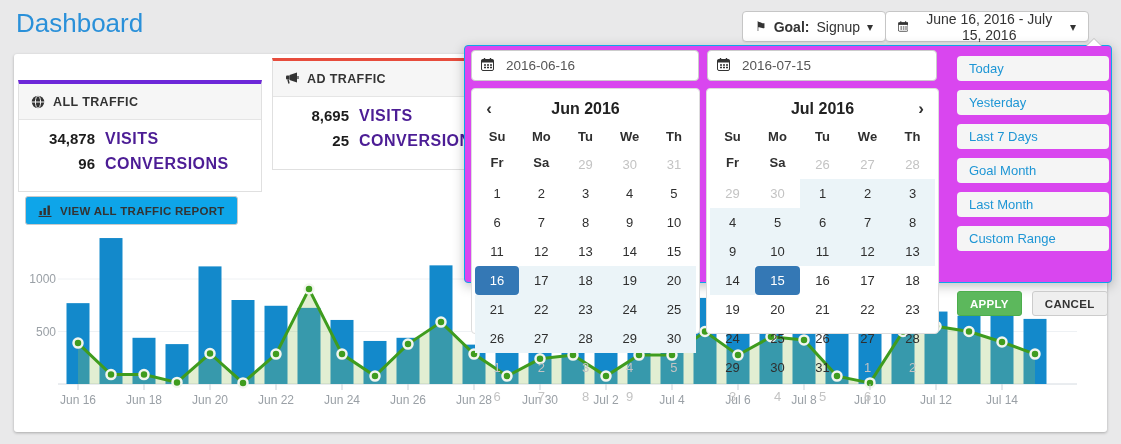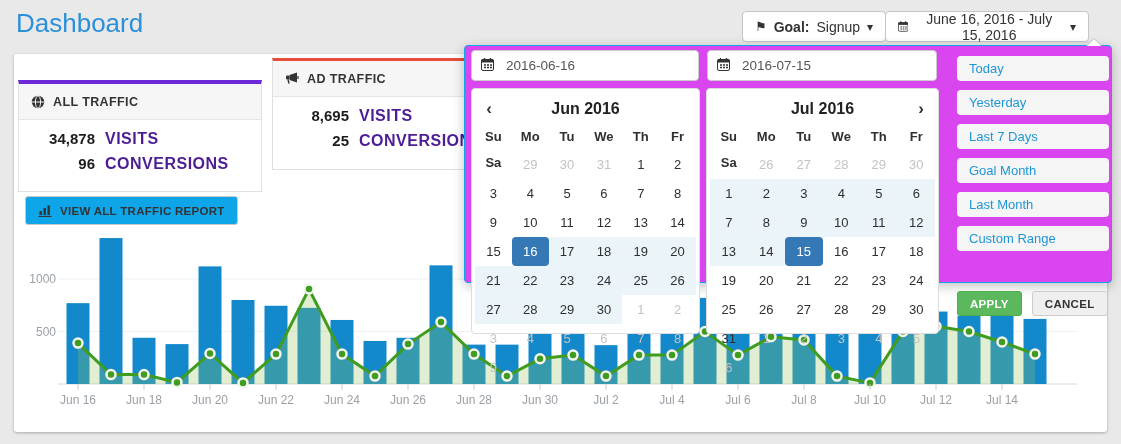--- a/index.html
+++ b/index.html
@@ -60,21 +60,21 @@
   .dp-input-ico { position:absolute; top:12px; z-index:21; }
   .ico-1 { left:16px; } .ico-2 { left:252px; }
 
   .cal { position:absolute; top:42px; height:246px; border:1px solid #ddd; border-radius:4px;
          background:#fff; padding:5px 3px; }
   .cal-0 { left:6px;  width:229px; }
   .cal-1 { left:241px; width:233px; }
   .cal-head { display:flex; align-items:center; height:30px; }
   .cal-nav { width:28px; text-align:center; font-size:17px; font-weight:bold; color:#333; cursor:pointer; }
   .cal-title { flex:1; text-align:center; font-size:16px; font-weight:bold; color:#222; }
-  .cal-grid { display:grid; grid-template-columns:repeat(6, 1fr); }
+  .cal-grid { display:grid; grid-template-columns:repeat(5, 1fr); }
   .cal-grid span { height:29px; line-height:29px; text-align:center; font-size:13px; color:#2f2f2f; }
   .dow { font-weight:bold; height:26px !important; line-height:26px !important; }
   .day { cursor:pointer; }
   .day.muted { color:#c3c3c3; }
   .day.inrange { background:#ebf4f8; }
   .day.selected { background:#3478b5; color:#fff; border-radius:4px; }
 
   .range-list { position:absolute; left:492px; top:10px; width:152px; }
   .range-item { height:25px; line-height:25px; margin-bottom:9px; background:#f5f5f5; border-radius:4px;
                 color:#1e96d5; font-size:13px; padding-left:12px; cursor:pointer; }

